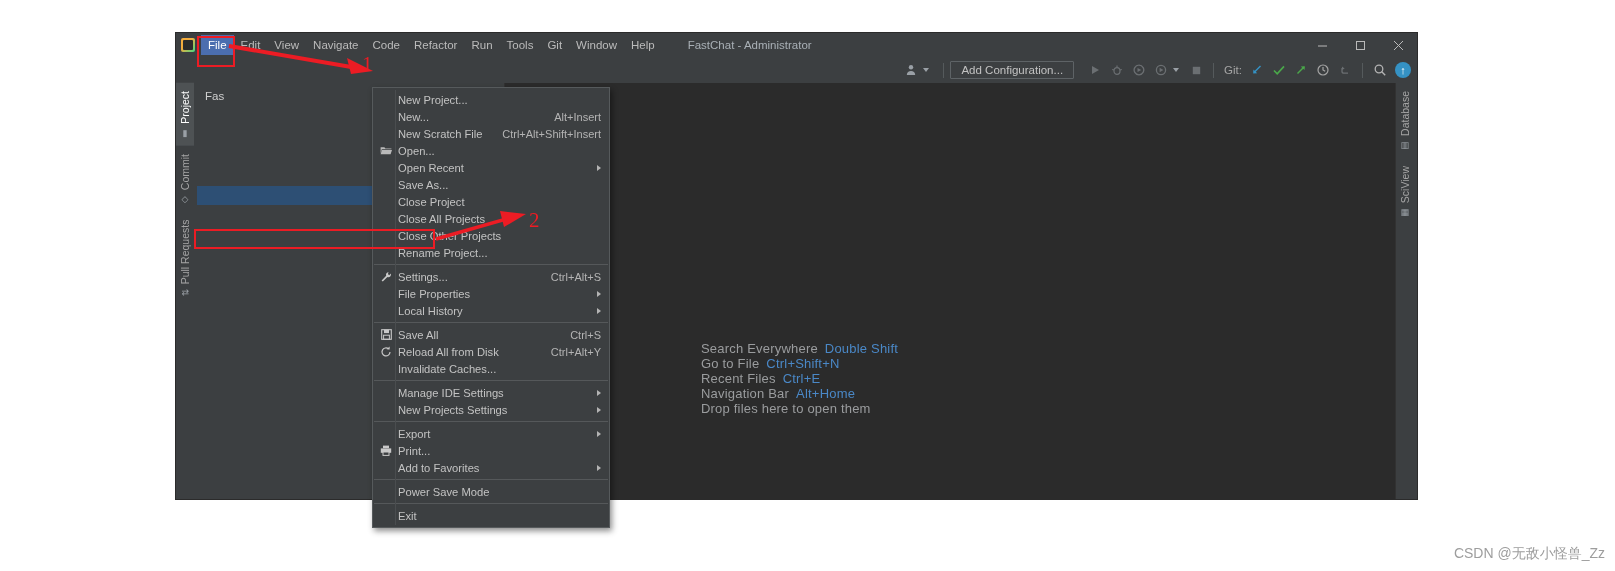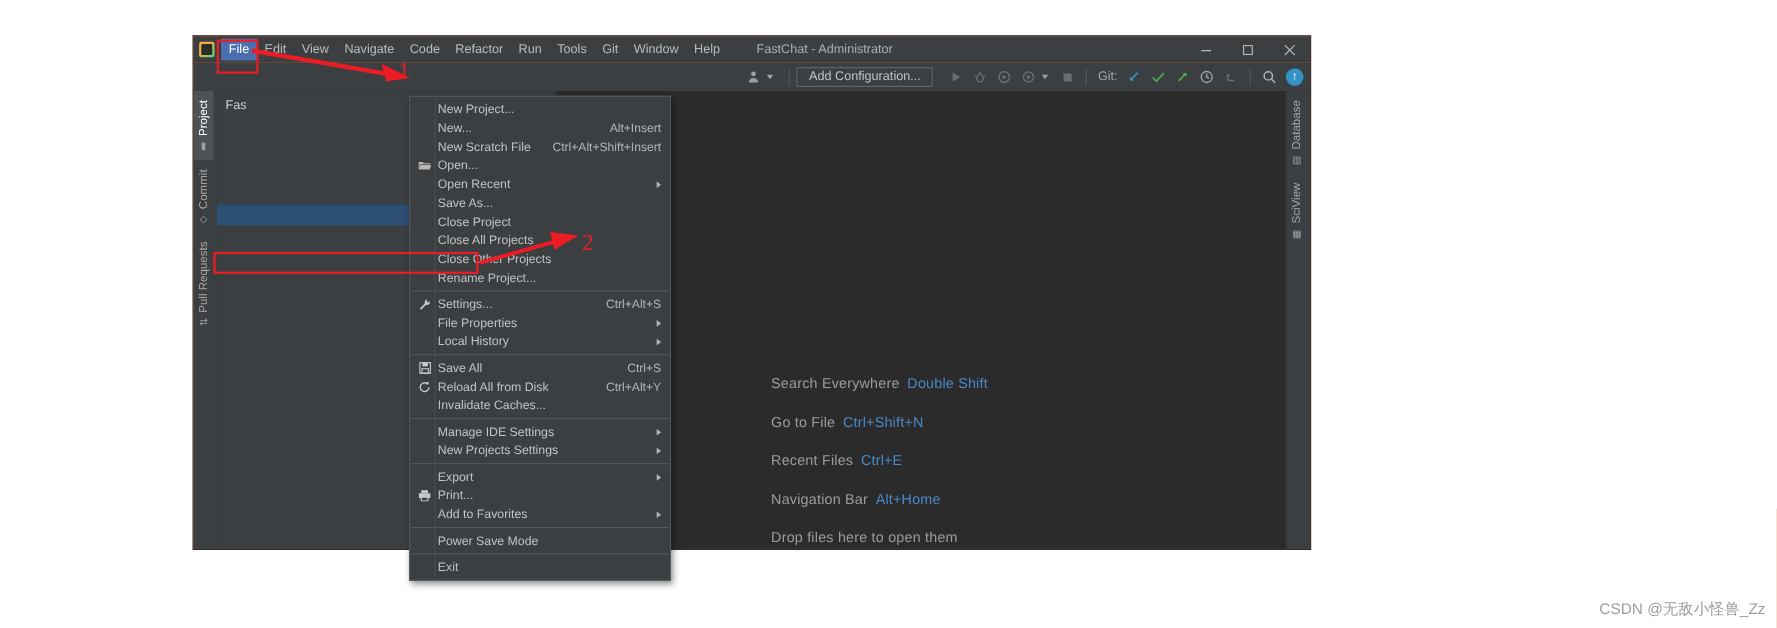--- a/index.html
+++ b/index.html
@@ -17,23 +17,23 @@
     width: 1615px;
     height: 571px;
     background: #ffffff;
   }
 
   
   #ide-window {
     position: absolute;
     left: 176px;
     top: 33px;
-    width: 1015px;
+    width: 1241px;
     height: 466px;
-    background: #f97316;
+    background: #6d28d9;
     color: #bbbbbb;
     font-size: 11.5px;
     box-shadow: 0 0 0 1px #2b2b2b;
   }
 
   
   #menubar {
     position: absolute;
     left: 0; top: 0;
     width: 100%;
@@ -224,21 +224,20 @@
     left: 329px; top: 50px;
     right: 22px; bottom: 0;
     background: #2b2b2b;
   }
   #hints {
     position: absolute;
     left: 196px;
     top: 258px;
     display: flex;
     flex-direction: column;
-    gap: 20px;
   }
   .hint-row {
     font-size: 13px;
     color: #9a9c9e;
     white-space: nowrap;
     letter-spacing: .2px;
   }
   .hint-key {
     color: #4a88c7;
     margin-left: 7px;

